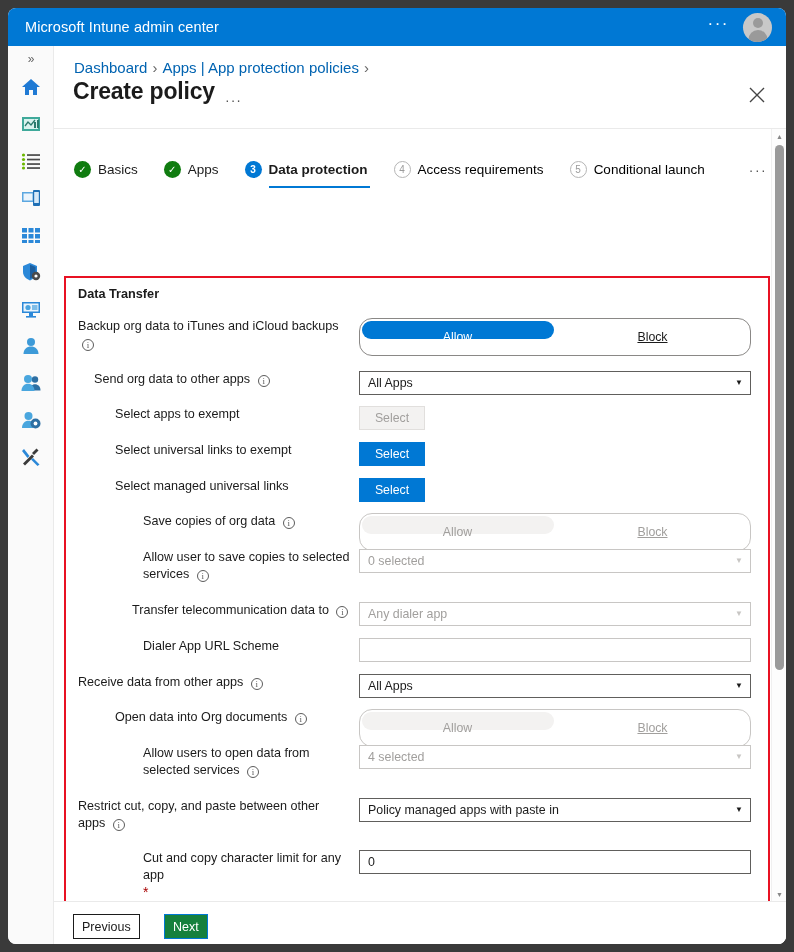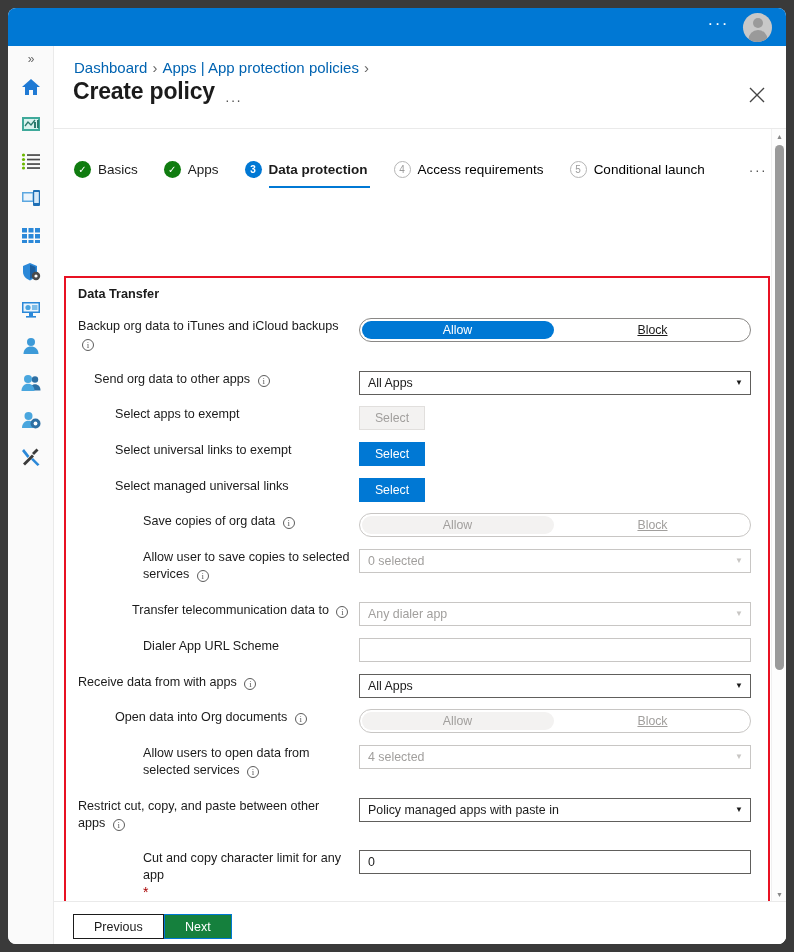--- a/index.html
+++ b/index.html
@@ -174,21 +174,21 @@
     font-size: 9px; line-height: 11px; text-align: center;
     color: #5c5c5c; margin-left: 4px;
     position: relative; top: 1px; font-family: "Liberation Serif", serif;
   }
   .label .req { color: #a80000; font-size: 14px; }
 
   .ctrl { position: absolute; left: 293px; top: 0; }
 
   
   .toggle {
-    width: 392px; height: 24px;
+    width: 392px; height: 38px;
     border: 1px solid #8a8886; border-radius: 13px;
     background: #fff; position: relative; cursor: pointer;
     display: flex; align-items: center;
   }
   .toggle .seg {
     flex: 1 1 50%; text-align: center;
     font-size: 12.3px; line-height: 22px; position: relative; z-index: 2;
   }
   .toggle .pill {
     position: absolute; left: 2px; top: 2px;
@@ -258,31 +258,32 @@
 
   
   #footer {
     position: absolute; left: 46px; top: 893px;
     width: 732px; height: 43px;
     background: #fff; border-top: 1px solid #eaeaea;
   }
   .fbtn {
     position: absolute; top: 12px; height: 25px;
     display: inline-flex; align-items: center; justify-content: center;
-    font-size: 12.5px; cursor: pointer; padding: 0 20px;
+    font-size: 12.5px; cursor: pointer; padding: 0 8px;
   }
   #prevbtn { left: 19px; border: 1px solid #1b1b1b; background: #fff; color: #1b1b1b; }
   #nextbtn { left: 110px; border: 1px solid #0078d4; background: #15803d; color: #fff; }
 </style>
 </head>
 <body>
 
 <div id="window">
 
   <div id="topbar">
+    <div class="brand">Microsoft Intune admin center</div>
     <div class="spacer"></div>
     <div class="dots">···</div>
     <div id="avatar">
       <div class="head"></div>
       <div class="body"></div>
     </div>
   </div>
 
   <div id="rail">
     <div class="chev">»</div>
@@ -479,21 +480,21 @@
                   <div class="dd disabled"><span>Any dialer app</span><span class="chev" style="font-size: 8px;">▼</span></div>
                 </div>
               </div>
               <div class="row" style="top: 360px;">
                 <div class="label" style="left: 77px; width: 215px;"><span>Dialer App URL Scheme</span></div>
                 <div class="ctrl">
                   <div class="txt disabled"></div>
                 </div>
               </div>
               <div class="row" style="top: 396px;">
-                <div class="label" style="left: 12px; width: 265px;"><span>Receive data from with apps</span> <span class="info">i</span></div>
+                <div class="label" style="left: 12px; width: 265px;"><span>Receive data from other apps</span> <span class="info">i</span></div>
                 <div class="ctrl">
                   <div class="dd"><span>All Apps</span><span class="chev" style="font-size: 8px;">▼</span></div>
                 </div>
               </div>
               <div class="row" style="top: 431px;">
                 <div class="label" style="left: 49px; width: 230px;"><span>Open data into Org documents</span> <span class="info">i</span></div>
                 <div class="ctrl">
                   <div class="toggle disabled">
                     <div class="pill"></div>
                     <div class="seg on">Allow</div>

